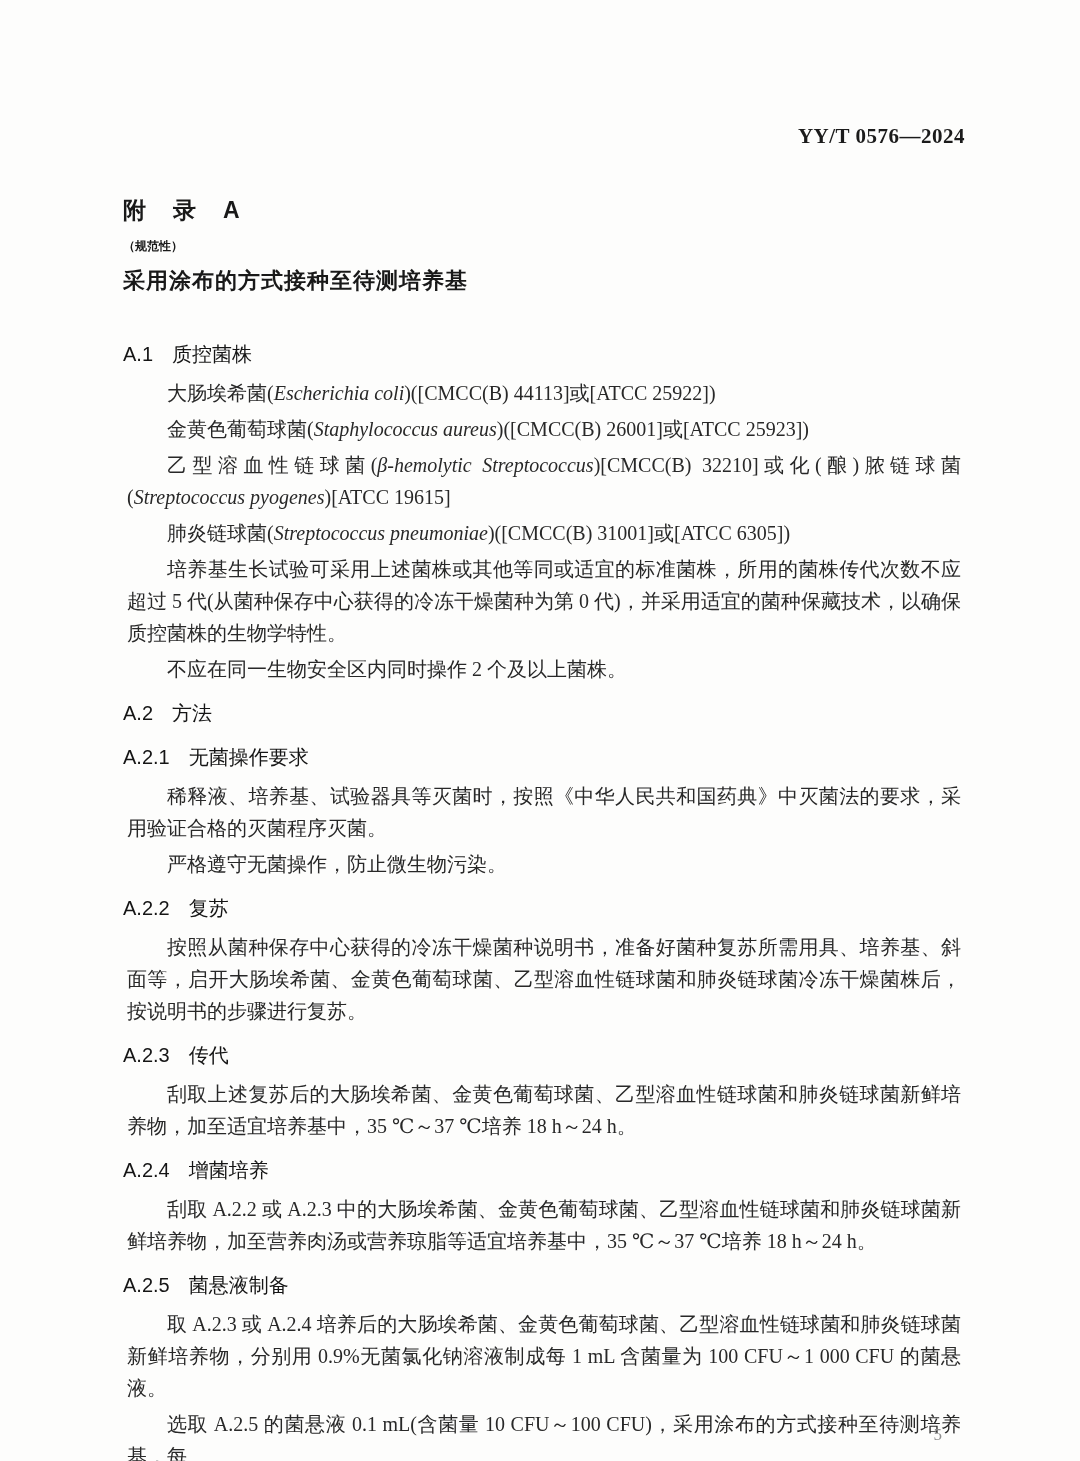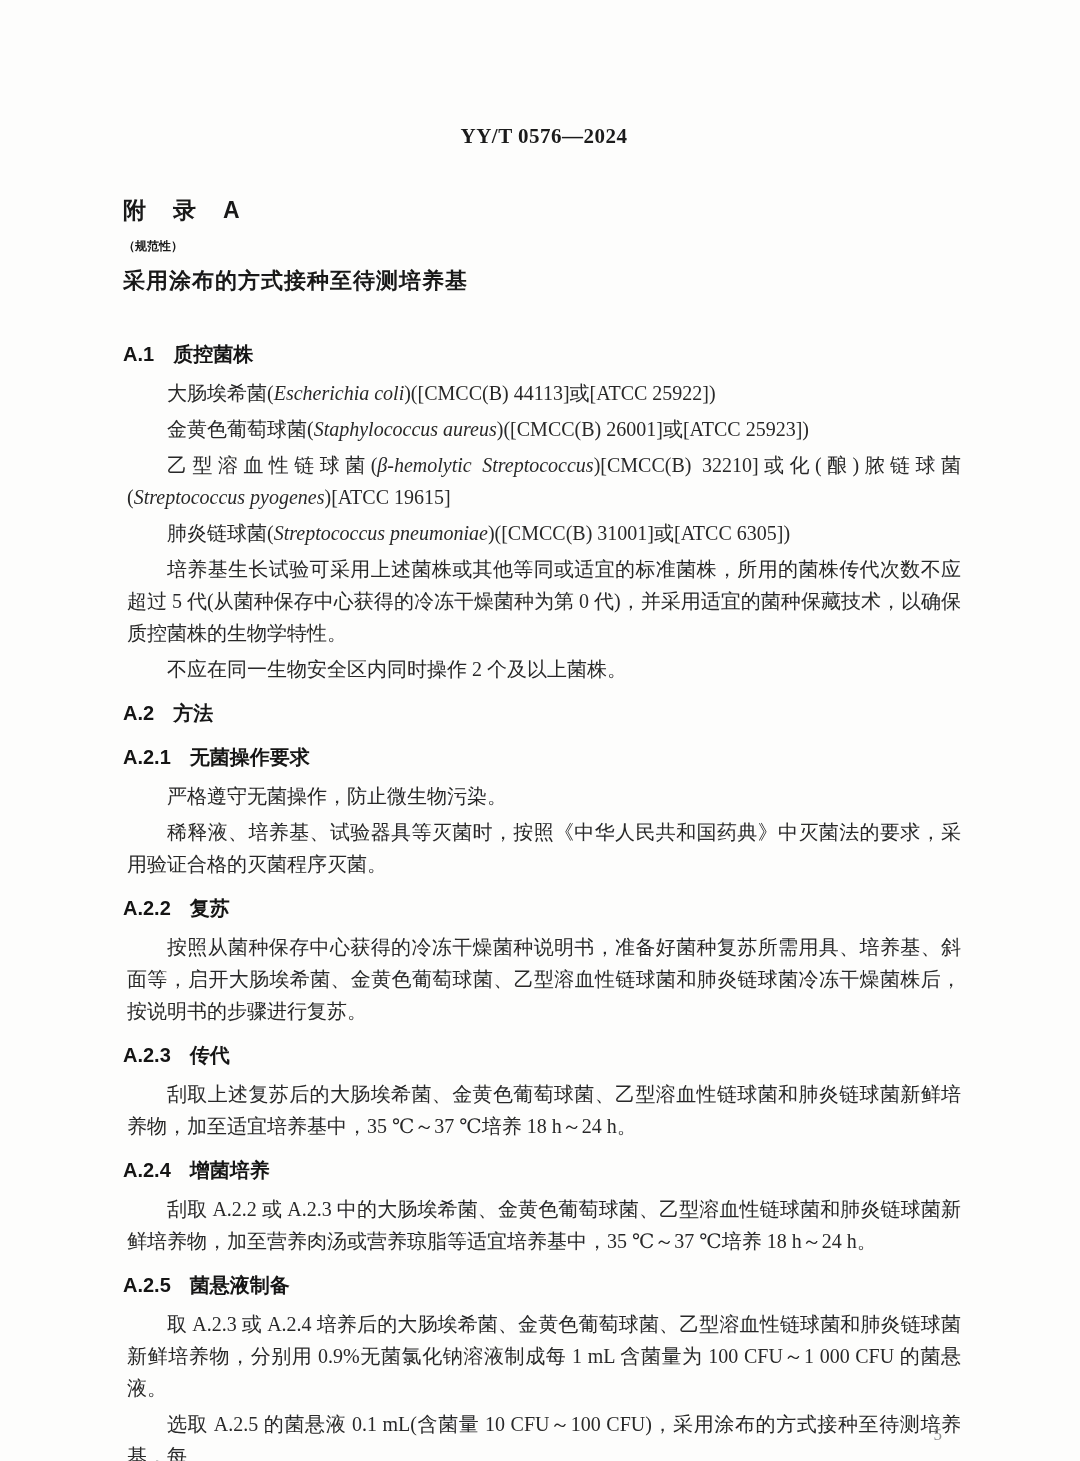--- a/index.html
+++ b/index.html
@@ -14,21 +14,21 @@
     margin: 0 auto;
     background: #fdfdfc;
     box-sizing: border-box;
     padding: 0 115px 0 123px;
     overflow: hidden;
     color: #262626;
     font-family: "Liberation Serif", "DejaVu Serif", serif;
   }
   .doc-header {
     padding-top: 124px;
-    text-align: center;
+    text-align: right;
   }
   .std-no {
     font-family: "Liberation Serif", "DejaVu Serif", serif;
     font-weight: bold;
     font-size: 21px;
     letter-spacing: 0.5px;
     color: #1b1b1b;
   }
   .title-block {
     margin-top: 46px;
@@ -41,21 +41,21 @@
   .t3 { font-size: 22px; margin-top: 11px; letter-spacing: 1px; }
   .content {
     margin-top: 42px;
     font-size: 20px;
     line-height: 32px;
     text-align: justify;
     color: #282828;
   }
   .heading {
     font-family: "Liberation Sans", "DejaVu Sans", sans-serif;
-    font-weight: bold;
+    font-weight: normal;
     font-size: 20px;
     color: #151515;
     margin: 12px 0 7px 0;
     text-align: left;
   }
   .heading .h-label { margin-right: 0.95em; }
   p.para {
     margin: 4px;
     text-indent: 2em;
   }
@@ -87,22 +87,22 @@
   <div class="content" id="content-root">
       <div class="heading"><span class="h-label">A.1</span><span class="h-title">质控菌株</span></div>
       <p class="para"><span>大肠埃希菌(</span><span class="lat">Escherichia coli</span><span>)([CMCC(B) 44113]或[ATCC 25922])</span></p>
       <p class="para"><span>金黄色葡萄球菌(</span><span class="lat">Staphylococcus aureus</span><span>)([CMCC(B) 26001]或[ATCC 25923])</span></p>
       <p class="para"><span>乙型溶血性链球菌(</span><span class="lat">β-hemolytic Streptococcus</span><span>)[CMCC(B) 32210]或化(酿)脓链球菌(</span><span class="lat">Streptococcus pyogenes</span><span>)[ATCC 19615]</span></p>
       <p class="para"><span>肺炎链球菌(</span><span class="lat">Streptococcus pneumoniae</span><span>)([CMCC(B) 31001]或[ATCC 6305])</span></p>
       <p class="para"><span>培养基生长试验可采用上述菌株或其他等同或适宜的标准菌株，所用的菌株传代次数不应超过 5 代(从菌种保存中心获得的冷冻干燥菌种为第 0 代)，并采用适宜的菌种保藏技术，以确保质控菌株的生物学特性。</span></p>
       <p class="para"><span>不应在同一生物安全区内同时操作 2 个及以上菌株。</span></p>
       <div class="heading"><span class="h-label">A.2</span><span class="h-title">方法</span></div>
       <div class="heading"><span class="h-label">A.2.1</span><span class="h-title">无菌操作要求</span></div>
+      <p class="para"><span>稀释液、培养基、试验器具等灭菌时，按照《中华人民共和国药典》中灭菌法的要求，采用验证合格的灭菌程序灭菌。</span></p>
       <p class="para"><span>严格遵守无菌操作，防止微生物污染。</span></p>
-      <p class="para"><span>稀释液、培养基、试验器具等灭菌时，按照《中华人民共和国药典》中灭菌法的要求，采用验证合格的灭菌程序灭菌。</span></p>
       <div class="heading"><span class="h-label">A.2.2</span><span class="h-title">复苏</span></div>
       <p class="para"><span>按照从菌种保存中心获得的冷冻干燥菌种说明书，准备好菌种复苏所需用具、培养基、斜面等，启开大肠埃希菌、金黄色葡萄球菌、乙型溶血性链球菌和肺炎链球菌冷冻干燥菌株后，按说明书的步骤进行复苏。</span></p>
       <div class="heading"><span class="h-label">A.2.3</span><span class="h-title">传代</span></div>
       <p class="para"><span>刮取上述复苏后的大肠埃希菌、金黄色葡萄球菌、乙型溶血性链球菌和肺炎链球菌新鲜培养物，加至适宜培养基中，35 ℃～37 ℃培养 18 h～24 h。</span></p>
       <div class="heading"><span class="h-label">A.2.4</span><span class="h-title">增菌培养</span></div>
       <p class="para"><span>刮取 A.2.2 或 A.2.3 中的大肠埃希菌、金黄色葡萄球菌、乙型溶血性链球菌和肺炎链球菌新鲜培养物，加至营养肉汤或营养琼脂等适宜培养基中，35 ℃～37 ℃培养 18 h～24 h。</span></p>
       <div class="heading"><span class="h-label">A.2.5</span><span class="h-title">菌悬液制备</span></div>
       <p class="para"><span>取 A.2.3 或 A.2.4 培养后的大肠埃希菌、金黄色葡萄球菌、乙型溶血性链球菌和肺炎链球菌新鲜培养物，分别用 0.9%无菌氯化钠溶液制成每 1 mL 含菌量为 100 CFU～1 000 CFU 的菌悬液。</span></p>
       <p class="para"><span>选取 A.2.5 的菌悬液 0.1 mL(含菌量 10 CFU～100 CFU)，采用涂布的方式接种至待测培养基，每</span></p>
     </div>

